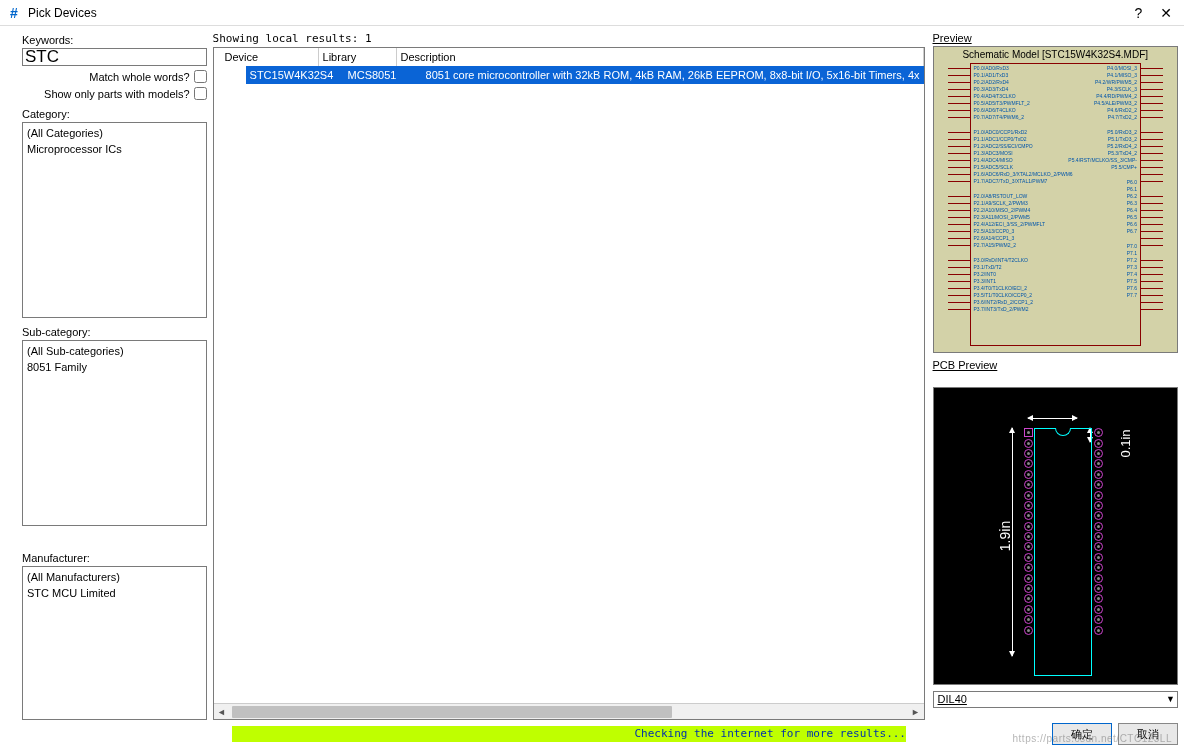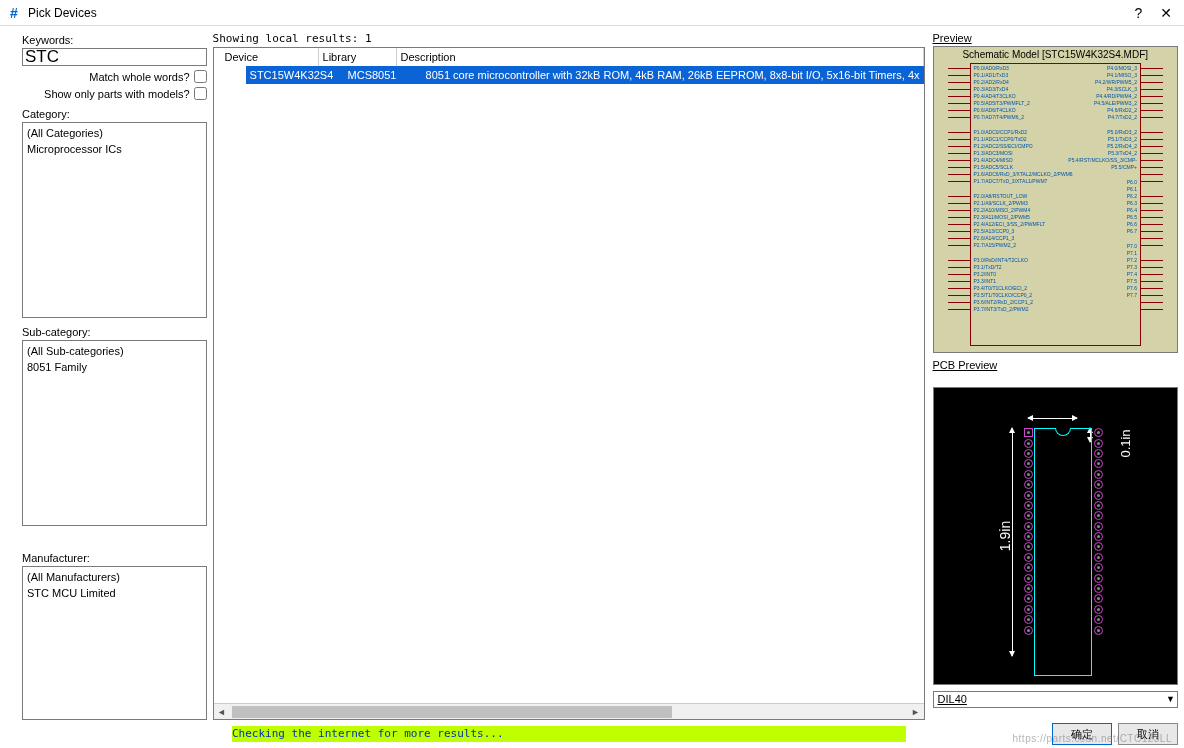--- a/index.html
+++ b/index.html
@@ -71,21 +71,21 @@
 .dim-arrows-left::after { bottom: -1px; border-width: 6px 3px 0 3px; border-color: #fff transparent transparent transparent; }
 .dim-arrows-r { position: absolute; right: 86px; top: 40px; height: 14px; width: 1px; background: #fff; }
 .dim-arrows-r::before, .dim-arrows-r::after { content: ''; position: absolute; left: -3px; width: 0; height: 0; border-style: solid; }
 .dim-arrows-r::before { top: -1px; border-width: 0 3px 6px 3px; border-color: transparent transparent #fff transparent; }
 .dim-arrows-r::after { bottom: -1px; border-width: 6px 3px 0 3px; border-color: #fff transparent transparent transparent; }
 
 .pkg-select { border: 1px solid #7a7a7a; height: 18px; margin-top: 6px; display: flex; align-items: center; padding: 0 4px; font-size: 11px; position: relative; }
 .pkg-select .arrow { position: absolute; right: 2px; font-size: 9px; }
 
 .bottombar { position: absolute; left: 232px; right: 6px; bottom: 2px; height: 24px; display: flex; align-items: center; gap: 6px; }
-.checking { flex: 1; height: 16px; background: #bfff00; color: #0033aa; text-align: left; font-family: monospace; font-size: 11px; line-height: 16px; margin-right: 140px; }
+.checking { flex: 1; height: 16px; background: #bfff00; color: #0033aa; text-align: right; font-family: monospace; font-size: 11px; line-height: 16px; margin-right: 140px; }
 .okbtn, .cancelbtn { width: 60px; height: 22px; border: 1px solid #888; background: #e8e8e8; font-size: 11px; display: flex; align-items: center; justify-content: center; }
 .okbtn { border: 1px solid #0066cc; }
 .watermark { position: absolute; right: 12px; bottom: 4px; font-size: 10px; color: rgba(120,120,120,0.55); pointer-events: none; letter-spacing: 0.5px; }
 </style>
 </head>
 <body>
 
 <div class="titlebar">
   <span class="icon">#</span>
   <span class="title">Pick Devices</span>

